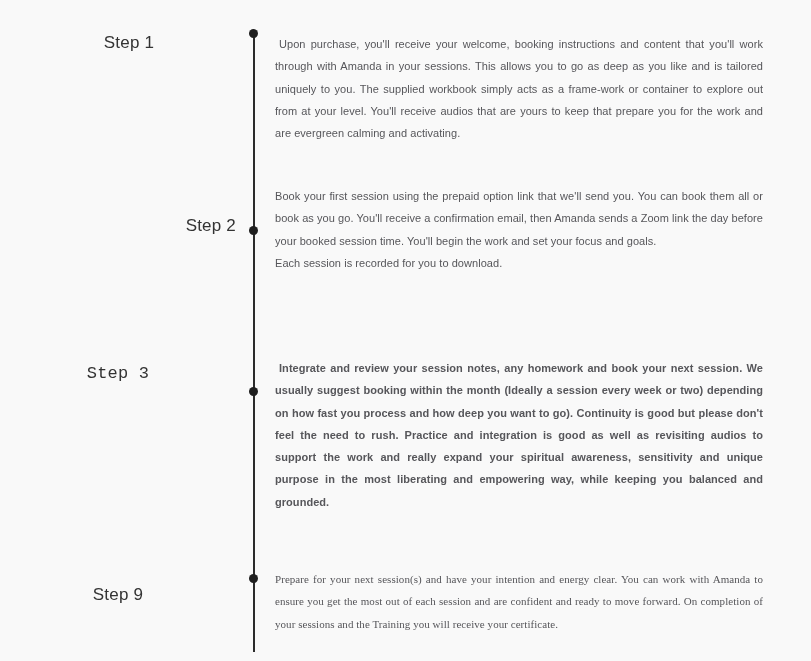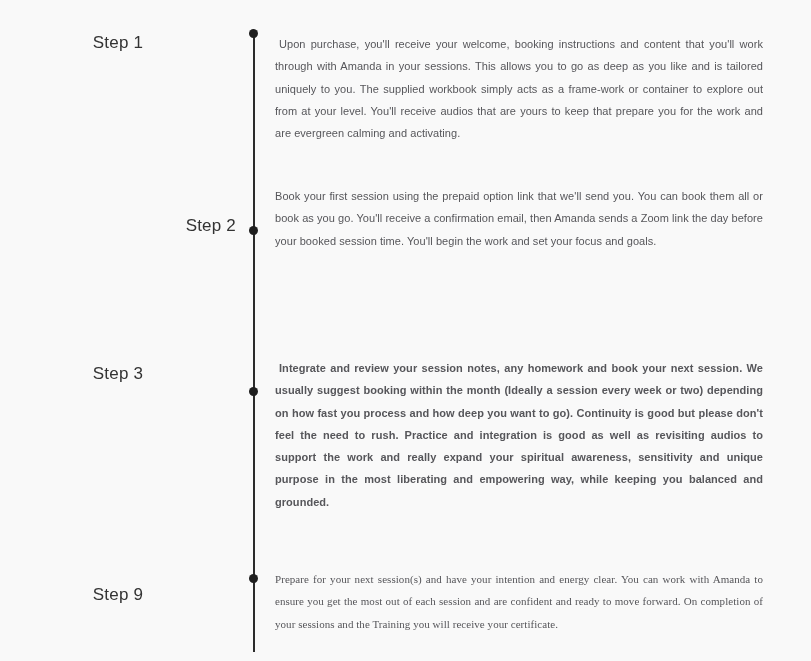--- a/index.html
+++ b/index.html
@@ -71,29 +71,29 @@
   .step-body p {
     margin: 0;
   }
 
   .indent {
     text-indent: 4px;
   }
 
   
   #step-1 .dot        { top: 29px; }
-  #step-1 .step-label { top: 33px; }
+  #step-1 .step-label { top: 33px; padding-left: 11px; }
   #step-1 .step-body  { top: 33px; }
 
   #step-2 .dot        { top: 226px; }
   #step-2 .step-label { top: 216px; text-align: right; }
   #step-2 .step-body  { top: 185px; }
 
   #step-3 .dot        { top: 387px; }
-  #step-3 .step-label { top: 364px; }
+  #step-3 .step-label { top: 364px; font-family: Liberation Mono, monospace; }
   #step-3 .step-body  { top: 357px; font-weight: bold; }
 
   #step-4 .dot        { top: 574px; }
   #step-4 .step-label { top: 585px; }
   #step-4 .step-body  { top: 568px; font-family: Liberation Serif, serif; }
 </style>
 </head>
 <body>
 
 <div class="timeline">
@@ -106,20 +106,21 @@
     <div class="step-body">
       <p class="indent">Upon purchase, you'll receive your welcome, booking instructions and  content that you'll work through with Amanda in your sessions. This allows you to go as deep as you like and is tailored uniquely to you. The supplied workbook simply acts as a frame-work or container to explore out from at your level. You'll receive audios that are yours to keep that prepare you for the work and are evergreen calming and activating.</p>
     </div>
   </div>
 
   <div class="step" id="step-2">
     <div class="dot"></div>
     <div class="step-label">Step 2</div>
     <div class="step-body">
       <p>Book your first session  using the prepaid option link that we'll send you. You can book them all or book as you go. You'll receive a confirmation email, then Amanda sends a Zoom link the day before your booked session time.  You'll begin the work and set your focus and goals.</p>
+      <p>Each session is recorded for you to download.</p>
     </div>
   </div>
 
   <div class="step" id="step-3">
     <div class="dot"></div>
     <div class="step-label">Step 3</div>
     <div class="step-body">
       <p class="indent">Integrate and review your session notes, any homework  and book your next session. We usually suggest booking within the month (Ideally a session every week or two) depending on how fast you process and how deep you want to go). Continuity is good but please don't feel the need to rush. Practice and integration is good as well as revisiting audios to support the work and really expand your spiritual awareness, sensitivity and unique purpose in the most liberating and empowering way, while keeping you balanced and grounded.</p>
     </div>
   </div>

